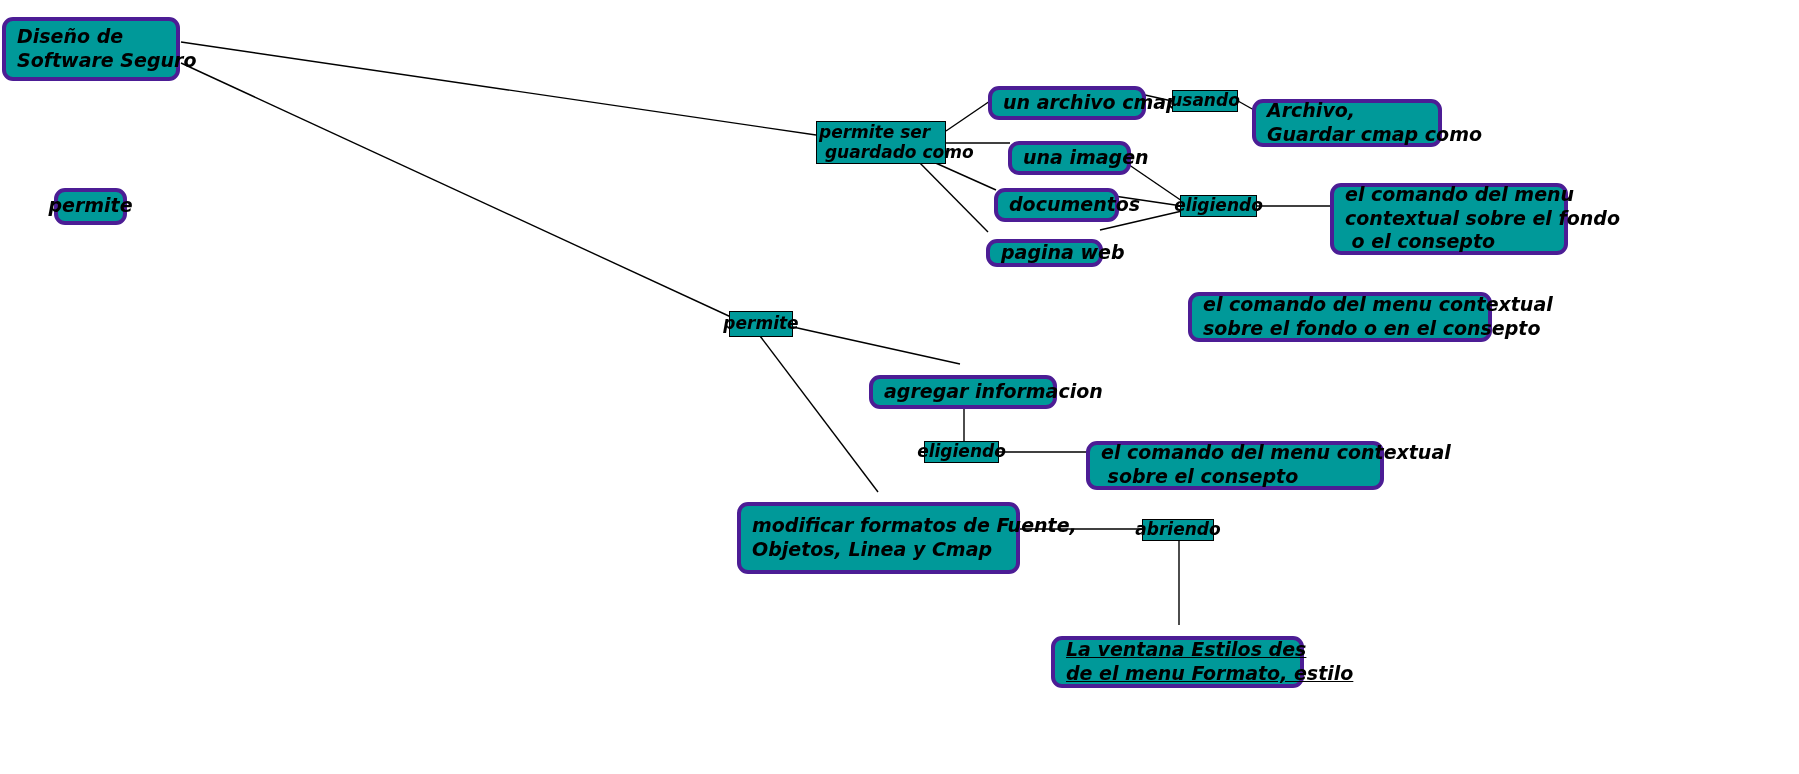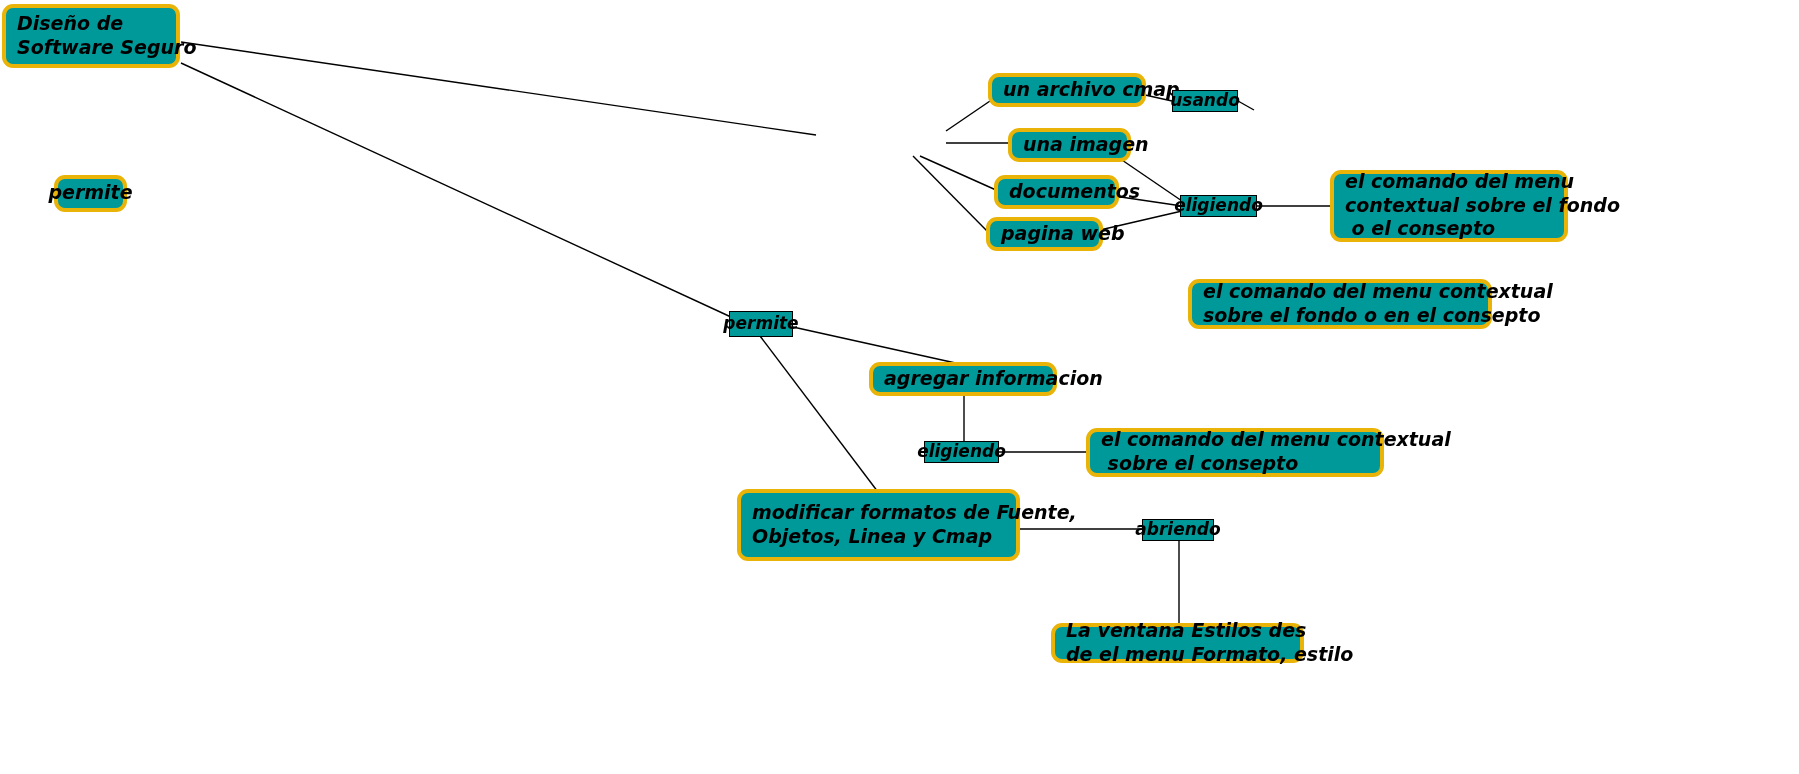--- a/index.html
+++ b/index.html
@@ -34,25 +34,26 @@
     font-family: "DejaVu Sans", sans-serif;
     font-style: italic;
     font-weight: bold;
     display: flex;
     align-items: center;
     white-space: pre;
     z-index: 5;
   }
   
   .concept {
-    border: 4px solid #eab308;
+    border: 4px solid #4c1d95;
     border-radius: 11px;
     padding: 4px 11px 5px 11px;
     font-size: 19px;
     line-height: 1.24;
+    margin-top: 13px;
   }
   
   .linkphrase {
     border: 1.5px solid #000000;
     border-radius: 0;
     padding: 1px 2px 2px 2px;
     font-size: 17px;
     line-height: 1.2;
   }
 </style>
@@ -84,41 +85,49 @@
 
   <div class="node concept" style="left:2px; top:4px; width:178px; height:64px;">
     <span>Diseño de
 Software Seguro</span>
   </div>
 
   <div class="node concept" style="left:54px; top:175px; width:73px; height:37px; justify-content:center;">
     <span>permite</span>
   </div>
 
+  <div class="node linkphrase" style="left:816px; top:121px; width:130px; height:43px;">
+    <span>permite ser
+ guardado como</span>
+  </div>
 
   <div class="node concept" style="left:988px; top:73px; width:158px; height:34px;">
     <span>un archivo cmap</span>
   </div>
 
   <div class="node concept" style="left:1008px; top:128px; width:123px; height:34px;">
     <span>una imagen</span>
   </div>
 
   <div class="node concept" style="left:994px; top:175px; width:125px; height:34px;">
     <span>documentos</span>
   </div>
 
-  <div class="node concept" style="left:986px; top:217px; width:117px; height:34px;">
+  <div class="node concept" style="left:986px; top:226px; width:117px; height:28px;">
     <span>pagina web</span>
   </div>
 
   <div class="node linkphrase" style="left:1172px; top:90px; width:66px; height:22px; justify-content:center;">
     <span>usando</span>
   </div>
 
+  <div class="node concept" style="left:1252px; top:86px; width:190px; height:48px;">
+    <span>Archivo,
+Guardar cmap como</span>
+  </div>
 
   <div class="node linkphrase" style="left:1180px; top:195px; width:77px; height:22px; justify-content:center;">
     <span>eligiendo</span>
   </div>
 
   <div class="node concept" style="left:1330px; top:170px; width:238px; height:72px;">
     <span>el comando del menu
 contextual sobre el fondo
  o el consepto</span>
   </div>
@@ -147,18 +156,18 @@
 
   <div class="node concept" style="left:737px; top:489px; width:283px; height:72px;">
     <span>modificar formatos de Fuente,
 Objetos, Linea y Cmap</span>
   </div>
 
   <div class="node linkphrase" style="left:1142px; top:519px; width:72px; height:22px; justify-content:center;">
     <span>abriendo</span>
   </div>
 
-  <div class="node concept" style="left:1051px; top:623px; width:253px; height:40px;">
+  <div class="node concept" style="left:1051px; top:623px; width:253px; height:52px;text-decoration:underline;">
     <span>La ventana Estilos des
 de el menu Formato, estilo</span>
   </div>
 
 </div>
 
 </body></html>

